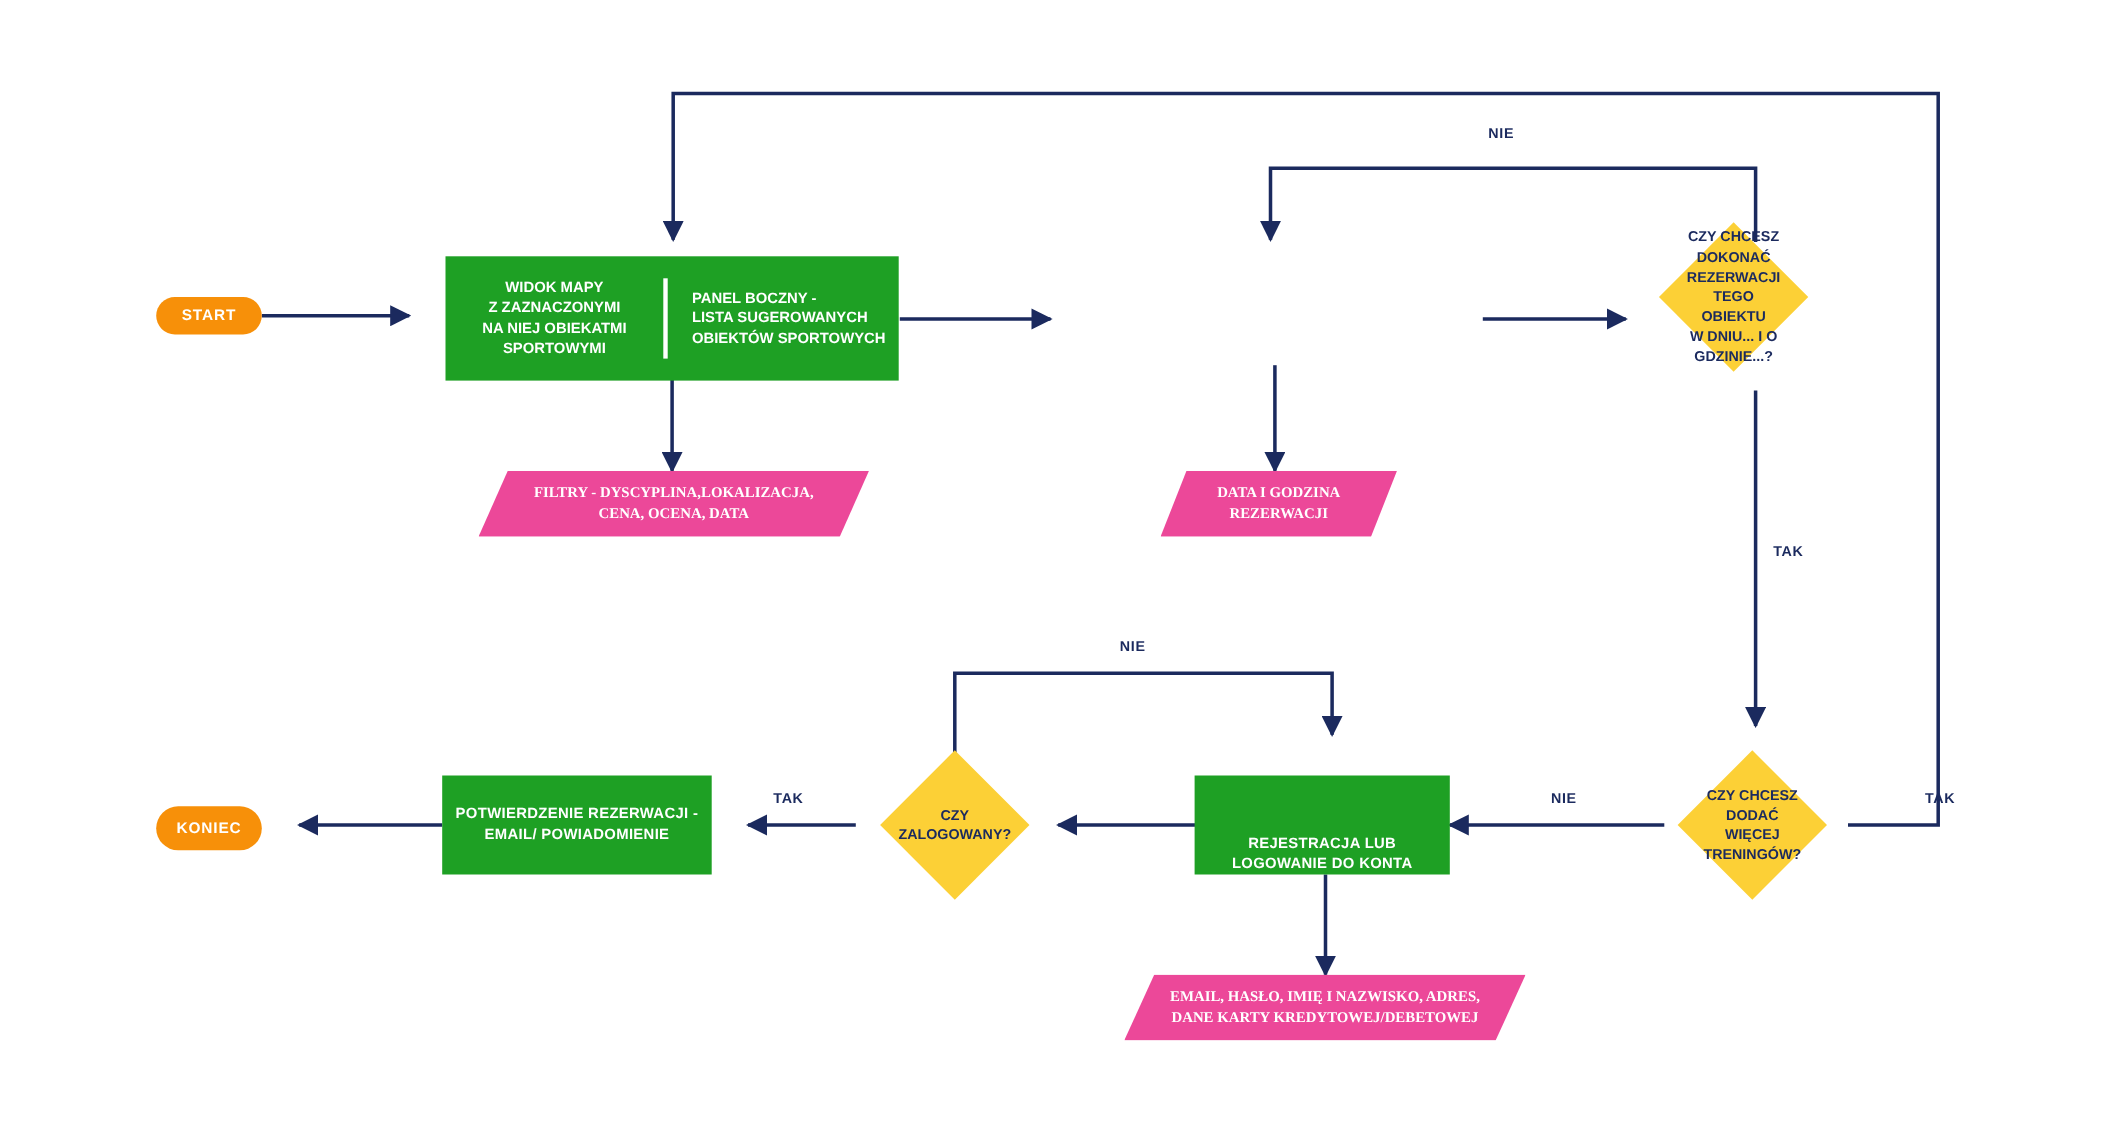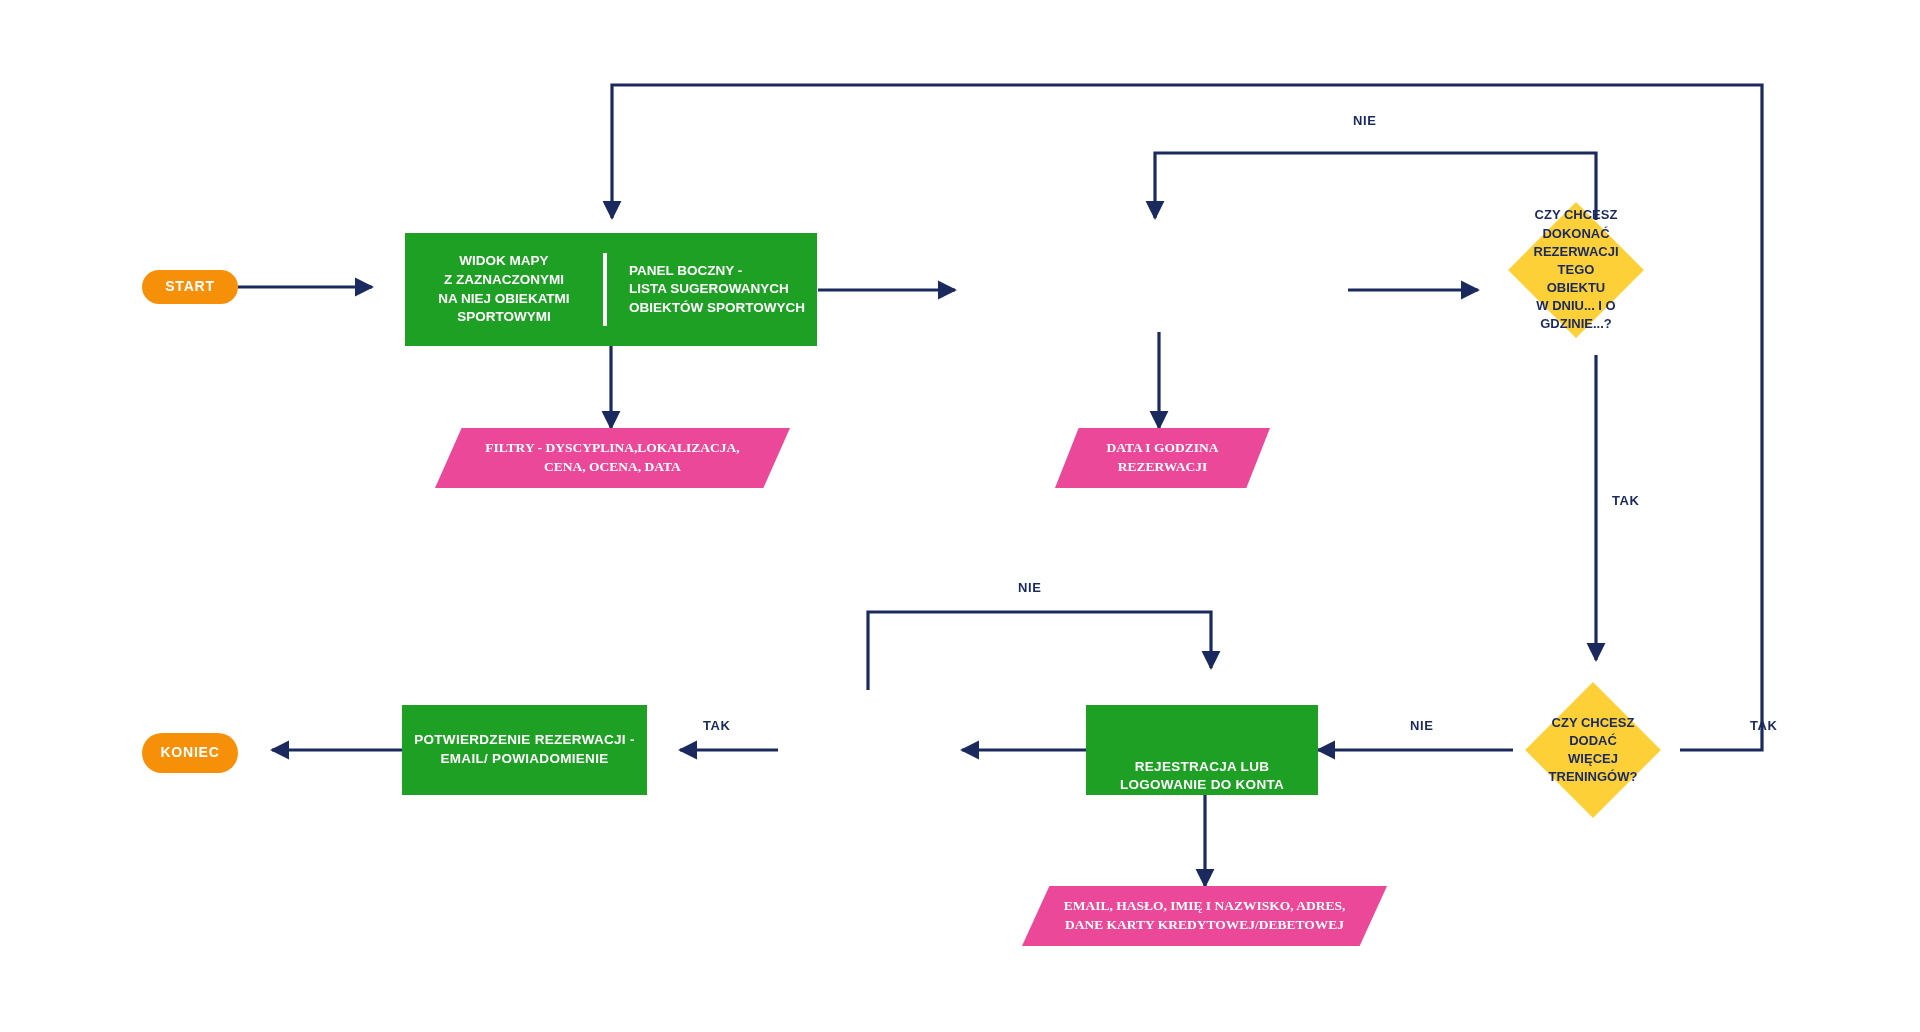--- a/index.html
+++ b/index.html
@@ -215,20 +215,25 @@
     <span>REJESTRACJA LUB
 LOGOWANIE DO KONTA</span>
   </div>
 
   <div class="io" style="left:1022px; top:886px; width:365px; height:60px;
               clip-path: polygon(7.5% 0, 100% 0, 92.5% 100%, 0 100%);">
     <span>EMAIL, HASŁO, IMIĘ I NAZWISKO, ADRES,
 DANE KARTY KREDYTOWEJ/DEBETOWEJ</span>
   </div>
 
+  <div class="decision" style="left:820px; top:702px; width:96px; height:96px;">
+    <div class="diamond"></div>
+    <div class="dlabel">CZY
+ZALOGOWANY?</div>
+  </div>
 
   <div class="node process" style="left:402px; top:705px; width:245px; height:90px;">
     <span>POTWIERDZENIE REZERWACJI -
 EMAIL/ POWIADOMIENIE</span>
   </div>
 
   <div class="node terminator" style="left:142px; top:733px; width:96px; height:40px;">
     <span>KONIEC</span>
   </div>
 

